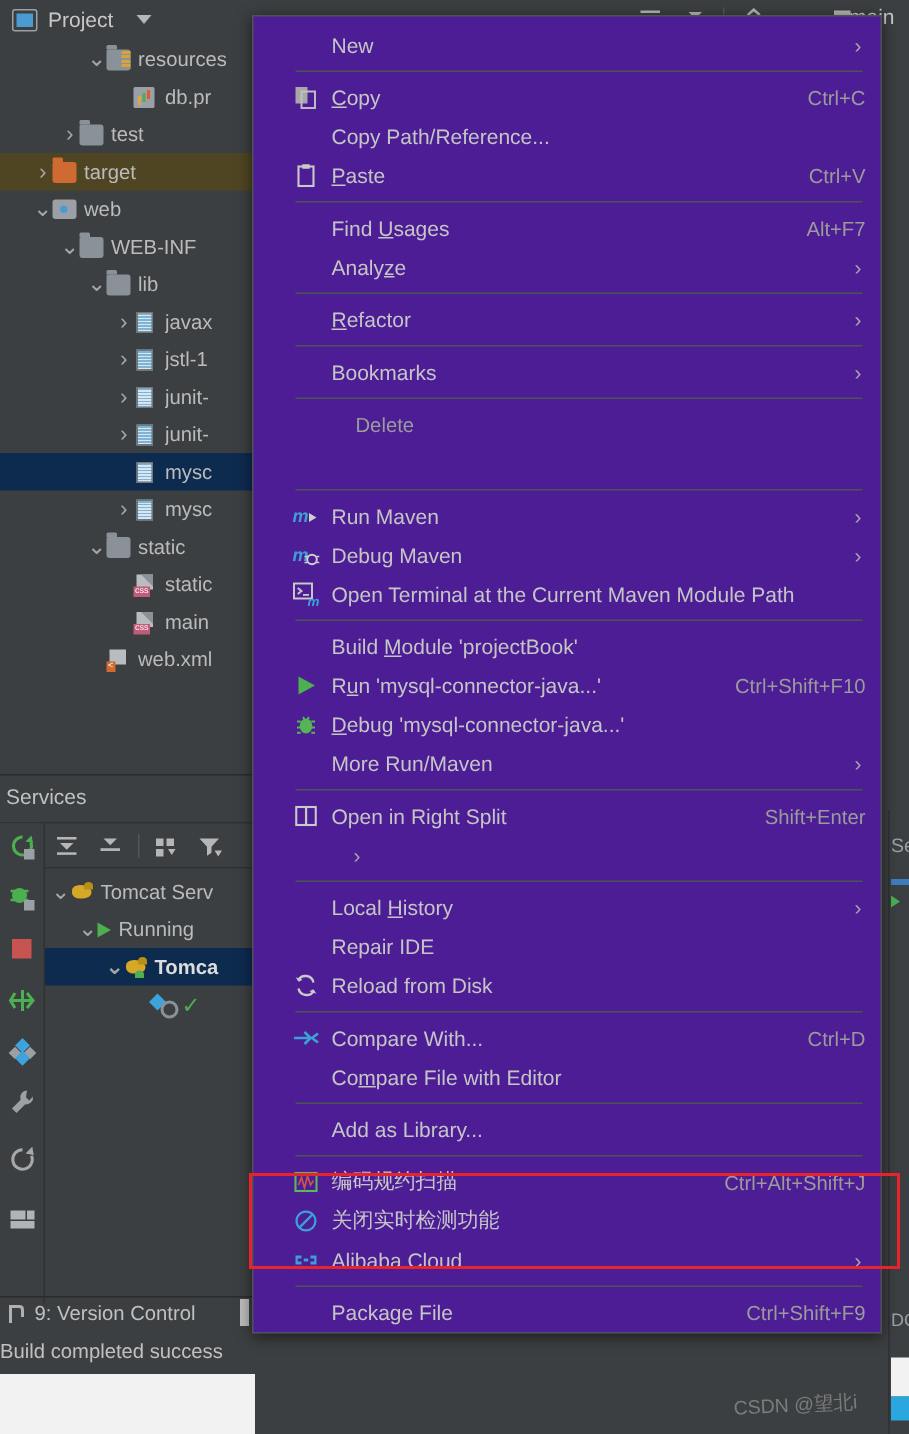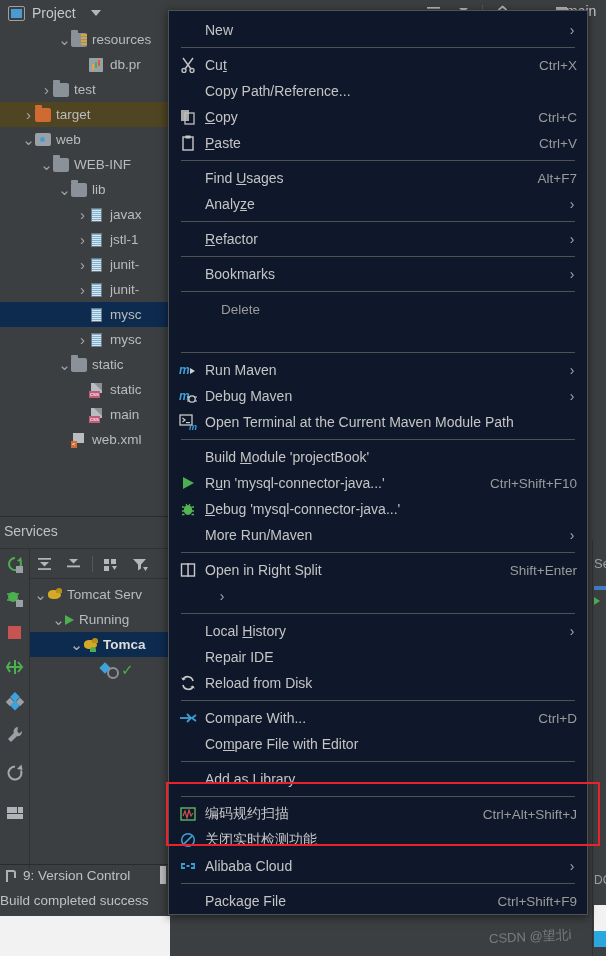--- a/index.html
+++ b/index.html
@@ -130,23 +130,23 @@
   .r-se{position:absolute;left:594px;top:556px;font-size:13px;color:#9aa0a6;}
   .r-blue{position:absolute;left:594px;top:586px;width:12px;height:4px;background:#3d7dbf;}
   .r-tri{position:absolute;left:594px;top:597px;width:0;height:0;border-left:6px solid #4caf50;border-top:4px solid transparent;border-bottom:4px solid transparent;}
   .r-doc{position:absolute;left:594px;top:873px;font-size:12px;color:#9aa0a6;}
   .r-white{position:absolute;left:594px;top:905px;width:12px;height:26px;background:#f2f2f2;}
   .r-cyan{position:absolute;left:594px;top:931px;width:12px;height:16px;background:#2ba7e0;}
 
   
   .ctx {
     position:absolute; left:168px; top:10px; width:420px;
-    background:#0f172a; border:1px solid #4e5254;
+    background:#4c1d95; border:1px solid #4e5254;
     box-shadow:0 2px 9px rgba(0,0,0,.55);
-    padding:6px 0 0 0;
+    padding:6px 0 0 16px;
   }
   .mi {
     position:relative; display:flex; align-items:center;
     height:26px; padding:0 10px 0 8px; font-size:14px; color:#c5c5c5;
     white-space:nowrap;
   }
   .mi .mico { flex:0 0 22px; width:22px; height:18px; margin-right:6px; display:flex; align-items:center; justify-content:center; }
   .mi .mlabel { flex:1 1 auto; }
   .mi .mshort { color:#9b9b9b; font-size:13.5px; margin-left:16px; }
   .mi .marrow { color:#a8a8a8; font-size:14px; margin-left:12px; width:10px; text-align:center; }
@@ -470,41 +470,30 @@
   <div class="ctx">
       <div class="mi">
         <span class="mico"></span>
         <span class="mlabel">New</span>
         <span class="marrow">›</span>
       </div>
       <div class="msep"></div>
       <div class="mi">
         <span class="mico">
           <svg width="16" height="16" viewBox="0 0 16 16">
-            <path d="M3 1 L11 12 M13 1 L5 12" stroke="#c0c0c0" stroke-width="1.5" fill="none"></path>
-            <circle cx="4" cy="13.5" r="2" fill="none" stroke="#c0c0c0" stroke-width="1.4"></circle>
-            <circle cx="12" cy="13.5" r="2" fill="none" stroke="#c0c0c0" stroke-width="1.4"></circle>
-          </svg>
-        </span>
-        <span class="mlabel">Cu<u>t</u></span>
-        <span class="mshort">Ctrl+X</span>
-      </div>
-      <div class="mi">
-        <span class="mico"></span>
-        <span class="mlabel">Copy Path/Reference...</span>
-      </div>
-      <div class="mi">
-        <span class="mico">
-          <svg width="16" height="16" viewBox="0 0 16 16">
             <rect x="1" y="1" width="8" height="11" fill="#a8a8a8"></rect>
             <rect x="5" y="4" width="9" height="11" fill="none" stroke="#c0c0c0" stroke-width="1.3"></rect>
           </svg>
         </span>
         <span class="mlabel"><u>C</u>opy</span>
         <span class="mshort">Ctrl+C</span>
+      </div>
+      <div class="mi">
+        <span class="mico"></span>
+        <span class="mlabel">Copy Path/Reference...</span>
       </div>
       <div class="mi">
         <span class="mico">
           <svg width="16" height="16" viewBox="0 0 16 16">
             <rect x="3" y="2" width="10" height="13" fill="none" stroke="#c9c9c9" stroke-width="1.4"></rect>
             <rect x="5.5" y="0.5" width="5" height="3" fill="#c9c9c9"></rect>
           </svg>
         </span>
         <span class="mlabel"><u>P</u>aste</span>
         <span class="mshort">Ctrl+V</span>

